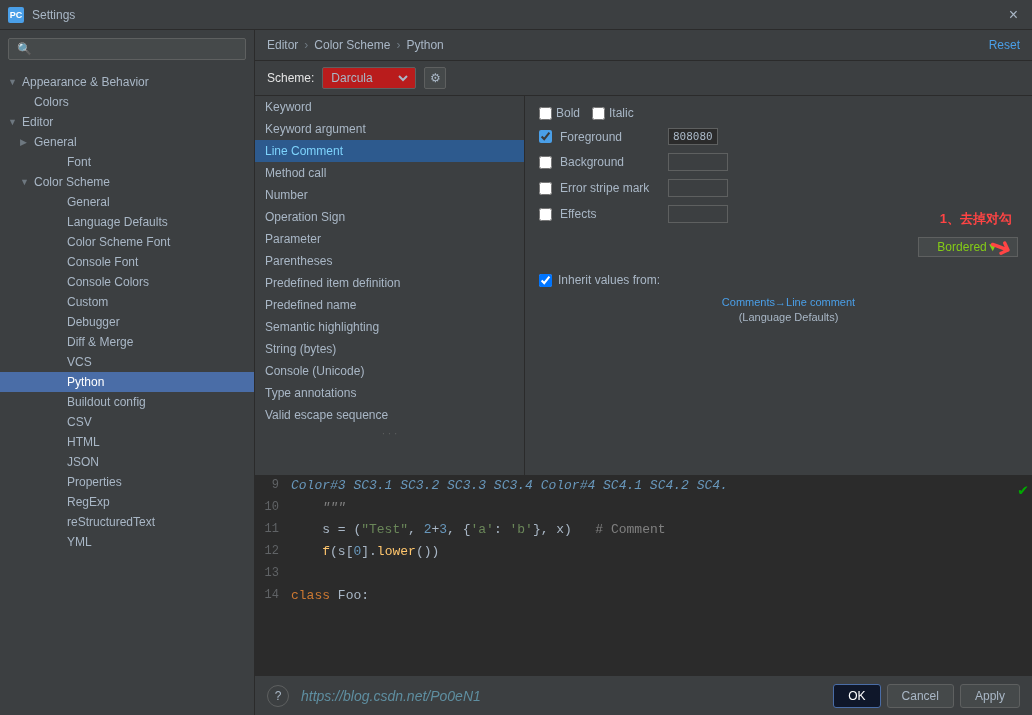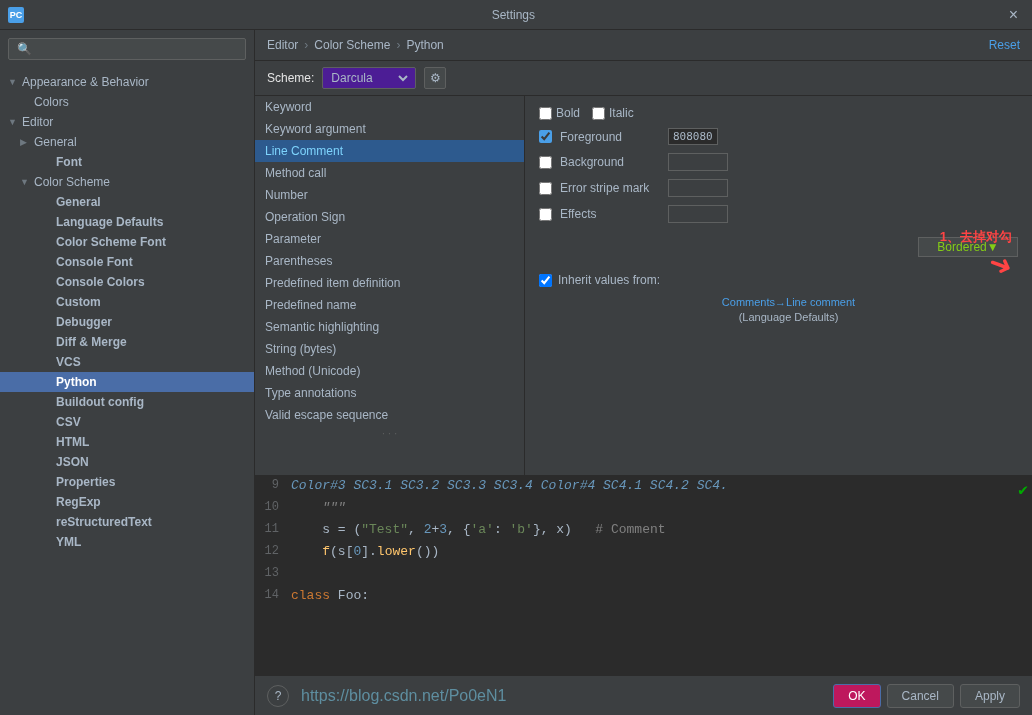--- a/index.html
+++ b/index.html
@@ -15,21 +15,20 @@
 
     
     .title-bar {
       background: #3c3f41;
       height: 30px;
       display: flex;
       align-items: center;
       padding: 0 8px;
       border-bottom: 1px solid #2b2b2b;
       gap: 8px;
-      text-align: center;
     }
     .title-bar-icon {
       width: 16px; height: 16px;
       background: #4a9fe8;
       border-radius: 2px;
       display: flex; align-items: center; justify-content: center;
       font-size: 9px; color: white; font-weight: bold;
     }
     .title-bar-title {
       color: #a9b7c6;
@@ -91,21 +90,21 @@
       white-space: nowrap;
       color: #a9b7c6;
       font-size: 12px;
       display: flex;
       align-items: center;
       gap: 4px;
     }
     .tree-item.active { background: #4a6da7; color: white; }
     .tree-item.l1 { padding-left: 8px; }
     .tree-item.l2 { padding-left: 20px; }
-    .tree-item.l3 { padding-left: 42px; font-weight: bold; }
+    .tree-item.l3 { padding-left: 53px; }
 
     .tree-arrow {
       display: inline-block;
       width: 10px;
       font-size: 9px;
       color: #6e7880;
     }
 
     
     .content-area {
@@ -138,21 +137,21 @@
 
     .scheme-bar {
       padding: 6px 12px;
       display: flex;
       align-items: center;
       gap: 8px;
       border-bottom: 1px solid #2b2b2b;
     }
     .scheme-label { color: #e5e5e5; font-size: 12px; }
     .scheme-select {
-      background: #4c1d95;
+      background: #b91c1c;
       border: 1px solid #5e6060;
       color: #a9b7c6;
       font-size: 12px;
       padding: 2px 4px;
       border-radius: 2px;
       display: flex;
       align-items: center;
       gap: 4px;
       cursor: pointer;
     }
@@ -283,21 +282,21 @@
     .inherit-link {
       color: #4a9fe8;
       font-size: 11px;
       text-align: center;
       line-height: 1.4;
     }
 
     
     .annotation-overlay {
       position: absolute;
-      top: 132px;
+      top: 114px;
       right: 20px;
       display: flex;
       flex-direction: column;
       align-items: flex-end;
       gap: 2px;
     }
     .annotation-text {
       color: #ff4444;
       font-size: 13px;
       font-weight: bold;
@@ -375,21 +374,21 @@
     .btn {
       padding: 4px 14px;
       background: #45494a;
       border: 1px solid #5e6060;
       border-radius: 3px;
       color: #a9b7c6;
       cursor: pointer;
       font-size: 12px;
     }
     .btn.primary {
-      background: #be185d;
+      background: #0f172a;
       border-color: #4a6da7;
       color: white;
     }
 
     
     ::-webkit-scrollbar { width: 6px; height: 6px; }
     ::-webkit-scrollbar-track { background: #3c3f41; }
     ::-webkit-scrollbar-thumb { background: #5e6060; border-radius: 3px; }
 
     .divider-dot {
@@ -549,21 +548,21 @@
         <div class="token-item active">Line Comment</div>
         <div class="token-item">Method call</div>
         <div class="token-item">Number</div>
         <div class="token-item">Operation Sign</div>
         <div class="token-item">Parameter</div>
         <div class="token-item">Parentheses</div>
         <div class="token-item">Predefined item definition</div>
         <div class="token-item">Predefined name</div>
         <div class="token-item">Semantic highlighting</div>
         <div class="token-item">String (bytes)</div>
-        <div class="token-item">Method (Unicode)</div>
+        <div class="token-item">Console (Unicode)</div>
         <div class="token-item">Type annotations</div>
         <div class="token-item">Valid escape sequence</div>
         <div class="divider-dot">· · ·</div>
       </div>
 
       <div class="properties-panel">
 
         <div class="font-style-row">
           <label class="checkbox-label">
             <input type="checkbox" style="">
@@ -658,21 +657,21 @@
       <div class="code-line">
         <span class="line-num">14</span>
         <span class="line-content">
           <span class="c-keyword">class</span><span class="c-normal"> </span><span class="c-class">Foo:</span>
         </span>
       </div>
     </div>
 
     <div class="bottom-bar">
       <div class="help-btn">?</div>
-      <div style="flex:1; padding: 0 12px; color:#5e8ea0; font-size:16px;">https://blog.csdn.net/Po0eN1</div>
+      <div style="flex:1; padding: 0 12px; color:#5e8ea0; font-size:14px;font-style:italic;">https://blog.csdn.net/Po0eN1</div>
       <div class="action-buttons">
         <button class="btn primary">OK</button>
         <button class="btn">Cancel</button>
         <button class="btn">Apply</button>
       </div>
     </div>
 
   </div>
 </div>
 

